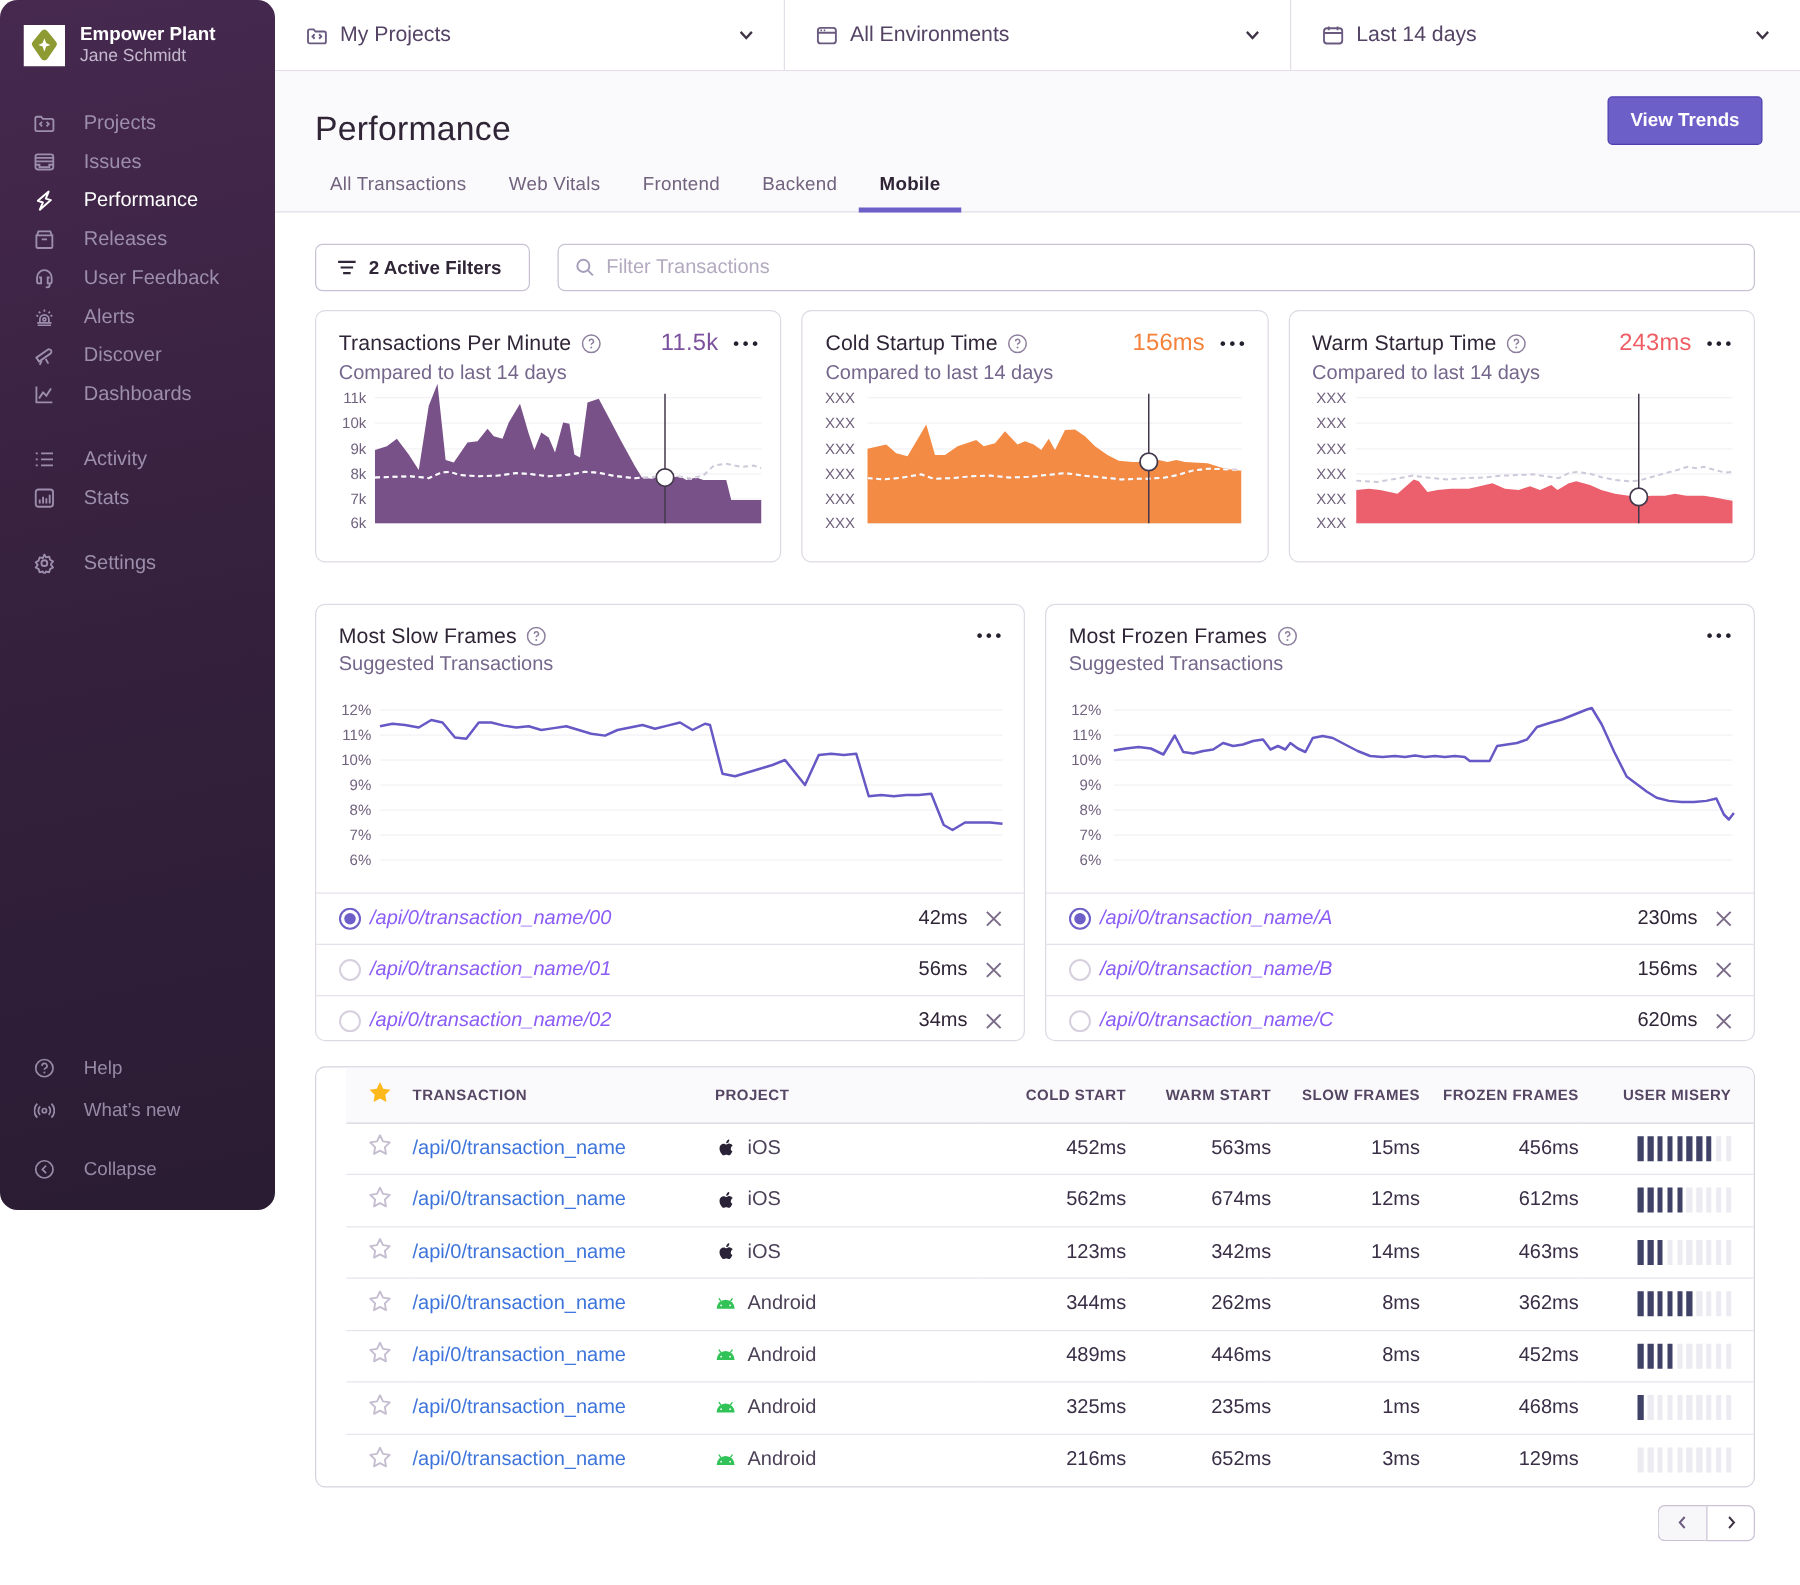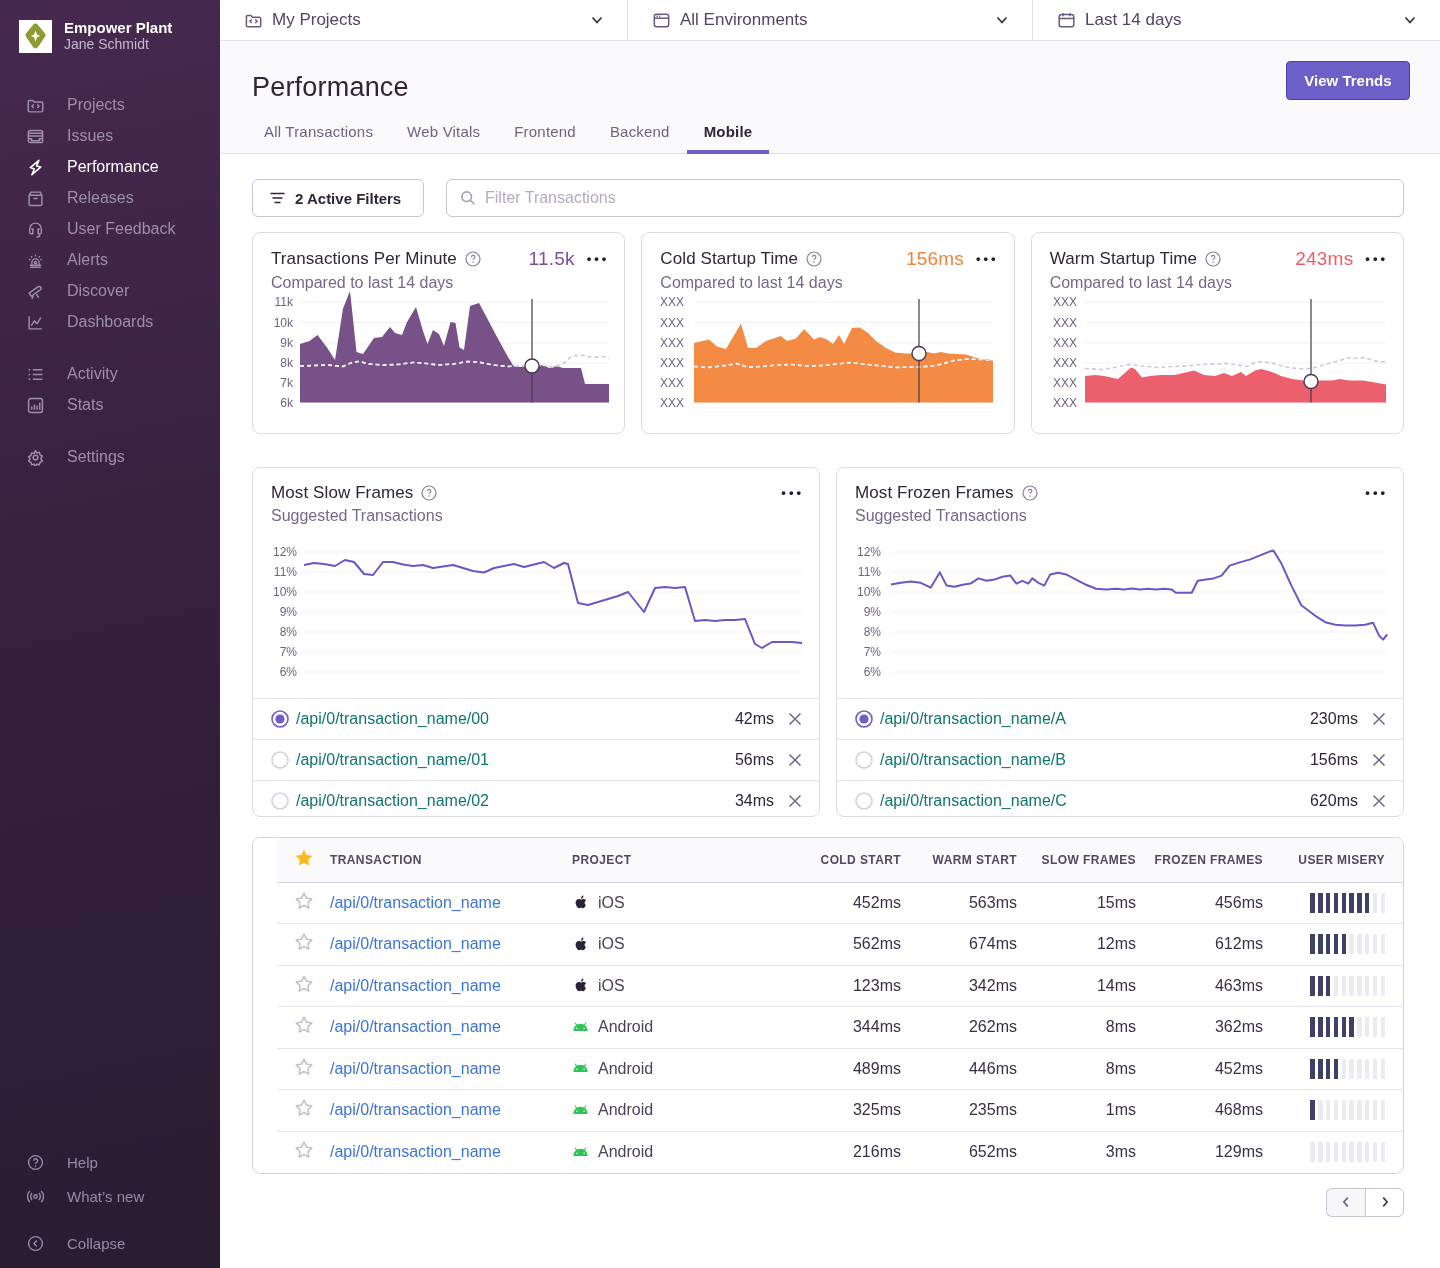--- a/index.html
+++ b/index.html
@@ -1,38 +1,38 @@
 <!DOCTYPE html>
 <html><head>
 <meta charset="utf-8">
 <style>
 * { margin:0; padding:0; box-sizing:border-box; }
 html,body { width:1440px; height:1268px; font-family:"Liberation Sans", sans-serif; background:#fff; }
 .app { display:flex; width:1440px; height:1268px; overflow:hidden; }
 
-.sidebar { position:relative; width:220px; flex:0 0 220px; height:1268px;
-  background:linear-gradient(168deg,#47294f 0%,#34203c 52%,#2a1c33 100%); color:#a294b2; }
+.sidebar { position:relative; width:220px; flex:0 0 220px; height:968px;
+  background:linear-gradient(168deg,#47294f 0%,#34203c 52%,#2a1c33 100%); color:#a294b2;border-radius:14px; }
 .org { display:flex; align-items:center; padding:19px 0 0 19px; }
 .org-logo { width:33px; height:33px; background:#fff; display:flex; align-items:center; justify-content:center; }
 .org-names { margin-left:12px; }
 .org-names .t1 { font-size:15px; font-weight:bold; color:#fff; line-height:17px; }
 .org-names .t2 { font-size:14px; color:#c4b8cf; line-height:17px; }
 .nav { margin-top:30px; }
-.nav-item { display:flex; align-items:flex-end; height:31px; padding-left:27px; font-size:16px; color:#9c8eac; }
+.nav-item { display:flex; align-items:center; height:31px; padding-left:27px; font-size:16px; color:#9c8eac; }
 .nav-item svg { width:17px; height:17px; margin-right:23px; flex:0 0 17px; }
 .nav-item.active { color:#fff; }
 .nav-gap { height:21px; }
 .nav-foot { position:absolute; left:0; bottom:0; width:220px; }
 .nav-item.foot { font-size:15px; color:#978aa6; height:34px; }
 .foot-gap { height:13px; }
 .foot-pad { height:16px; }
 
 .main { flex:1; display:flex; flex-direction:column; background:#fff; }
 
-.topbar { height:41px; display:flex; border-bottom:1px solid #e3dee8; background:#fff; }
+.topbar { height:57px; display:flex; border-bottom:1px solid #e3dee8; background:#fff; }
 .tb-sec { display:flex; align-items:center; padding:0 22px 0 25px; color:#544364; font-size:17px; }
 .tb-sec + .tb-sec { border-left:1px solid #e3dee8; }
 .tb-sec .ic { width:17px; height:17px; margin-right:10px; }
 .tb-sec .lbl { flex:1; }
 .tb-sec .chev { width:16px; height:16px; }
 .tb-1 { width:407px; } .tb-2 { width:405px; } .tb-3 { flex:1; }
 
 .pagehead { background:#faf9fb; padding:22px 30px 0 32px; border-bottom:1px solid #e3dee8; position:relative; }
 .ph-row { display:flex; justify-content:space-between; align-items:flex-start; }
 h1.title { font-size:27px; font-weight:500; color:#2f2536; letter-spacing:0.2px; margin-top:9px; }
@@ -59,21 +59,21 @@
 .card-title { font-size:17px; font-weight:500; color:#2f2536; letter-spacing:0.1px; }
 .qmark { margin-left:8px; }
 .spacer { flex:1; }
 .card-val { font-size:19px; margin-right:12px; letter-spacing:0.2px; }
 .val-purple { color:#7b519e; } .val-orange { color:#f4823a; } .val-red { color:#ef5d64; }
 .dots { color:#241e2d; font-size:13px; font-weight:bold; letter-spacing:3px; line-height:10px; }
 .card-sub { font-size:16px; color:#75678c; padding:4px 18px 0 18px; }
 .widecards { display:grid; grid-template-columns:1fr 1fr; gap:16px; margin-top:17px; }
 .wide { height:350px;margin-top:16px; }
 .list-row { height:41px; border-top:1px solid #e6e0ec; display:flex; align-items:center; padding:0 16px 0 18px; }
-.list-link { font-size:16px; color:#0f766e; margin-left:7px; }
+.list-link { font-size:16px; color:#8b5cf6; margin-left:7px;font-style:italic; }
 .list-val { margin-left:auto; font-size:16px; color:#2f2536; margin-right:13px; }
 
 .tblwrap { margin-top:20px; border:1px solid #d8d2de; border-radius:8px; overflow:hidden;padding-left:24px; }
 table.tbl { width:100%; border-collapse:collapse; table-layout:fixed; }
 .tbl thead th { background:#faf9fb; height:44px; font-size:12px; color:#554663; letter-spacing:0.4px;
   text-align:left; font-weight:bold; border-bottom:1px solid #d8d2de; }
 .tbl tbody td { height:41.5px; border-top:1px solid #e8e3ee; font-size:16px; color:#3a2f47; }
 .tbl tbody tr:first-child td { border-top:none; }
 .tbl .num { text-align:right; }
 .tbl a.lnk { color:#3d74db; text-decoration:none; }

